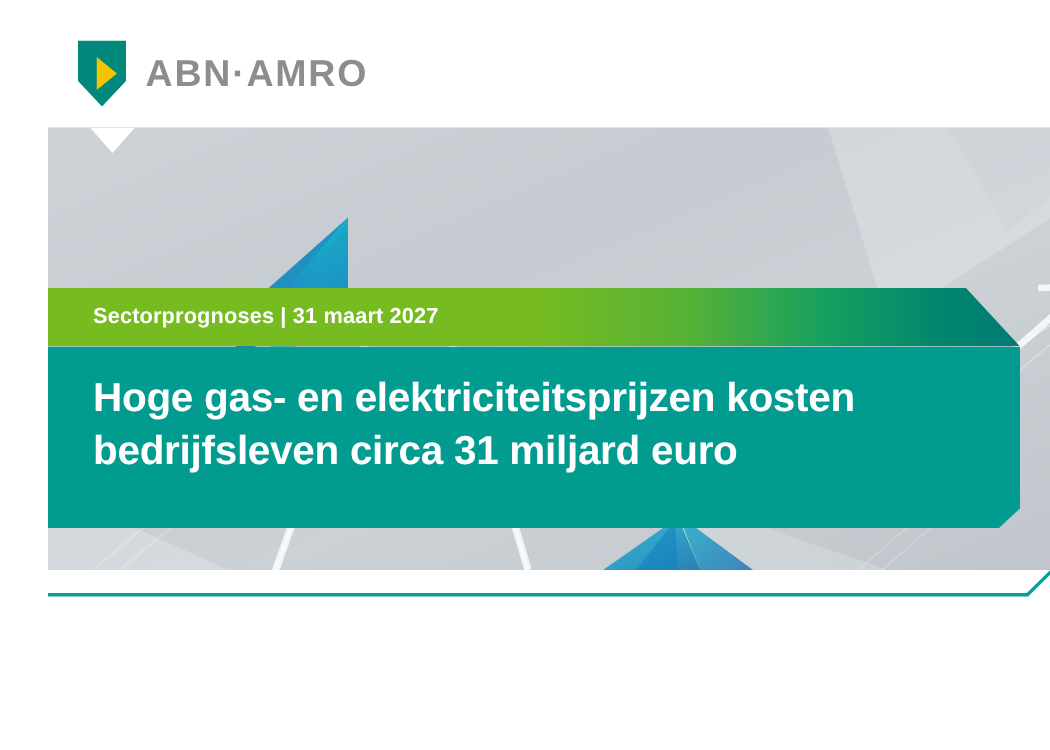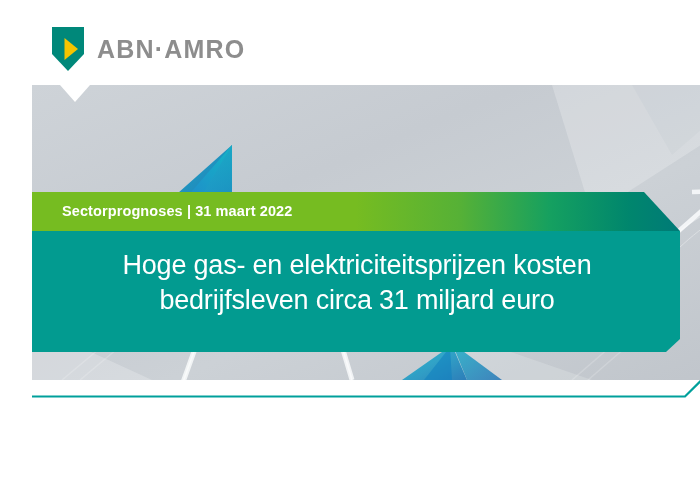--- a/index.html
+++ b/index.html
@@ -128,24 +128,23 @@
     background: #029b90;
     clip-path: polygon(0 0, 648px 0, 648px 108px, 634px 121px, 0 121px);
   }
   .headline-text {
     position: absolute;
     left: 30px;
     top: 17px;
     width: 590px;
     color: #ffffff;
     font-size: 27px;
-    font-weight: normal;
+    font-weight: bold;
     line-height: 1.3;
     letter-spacing: -0.2px;
-    text-align: center;
   }
   .headline-text .line {
     display: block;
     white-space: nowrap;
   }
 
   
   .footer {
     position: absolute;
     left: 0;
@@ -243,21 +242,21 @@
         <line x1="48" y1="295" x2="128" y2="228"></line>
         <line x1="540" y1="295" x2="600" y2="243"></line>
         <line x1="556" y1="295" x2="616" y2="243"></line>
       </g>
     </svg>
 
     <div class="hero-notch"></div>
 
     <div class="tagbar-inner" style="top:107px;">
       <div class="tagbar-shape"></div>
-      <div class="tag-text">Sectorprognoses | 31 maart 2022</div>
+      <div class="tag-text">Sectorprognoses | 31 maart 2027</div>
     </div>
 
     <div class="headline-block" style="top:146px;">
       <div class="headline-shape"></div>
       <div class="headline-text">
         <span class="line">Hoge gas- en elektriciteitsprijzen kosten</span>
         <span class="line">bedrijfsleven circa 31 miljard euro</span>
       </div>
     </div>
 

